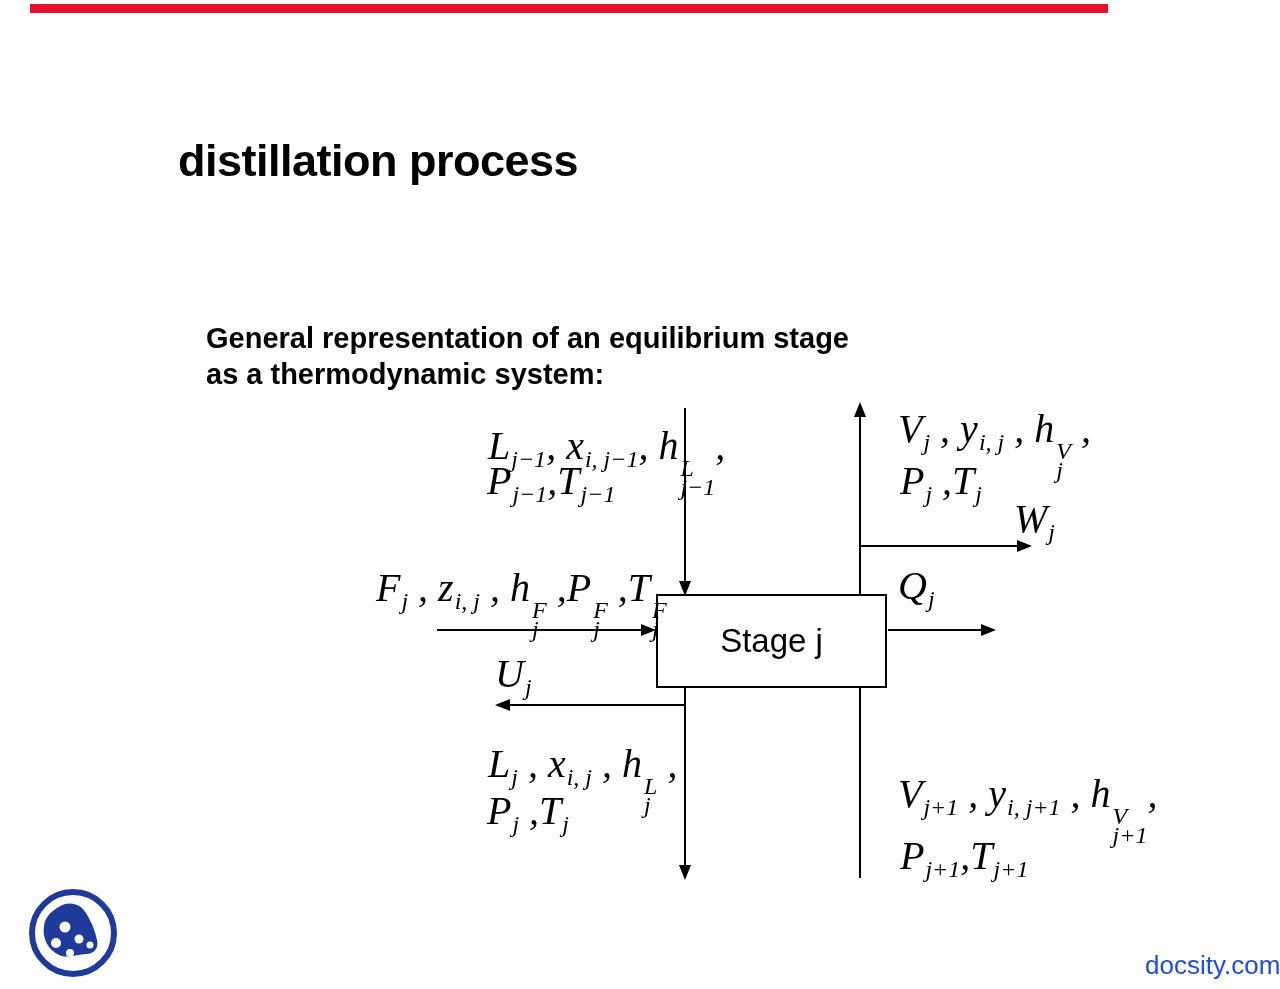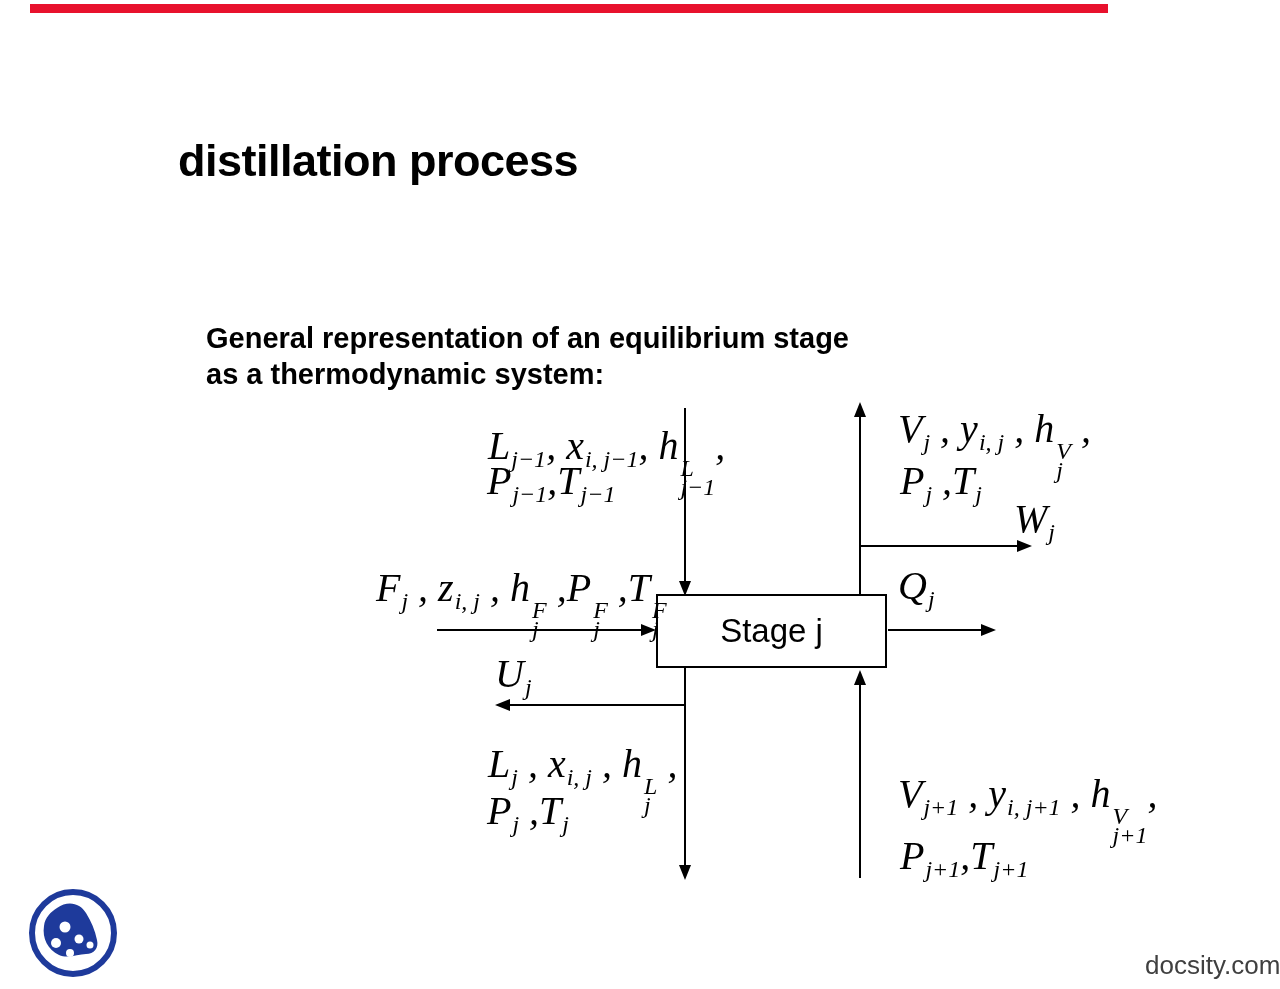--- a/index.html
+++ b/index.html
@@ -26,21 +26,21 @@
     position:absolute; left:186px; top:320px;
     font-weight:bold; font-size:29px; line-height:36px;margin-left:20px;
   }
   
   svg.diagram-lines {
     position:absolute; left:0; top:0;
     width:1280px; height:989px;
   }
   .stage-box {
     position:absolute; left:656px; top:594px;
-    width:231px; height:74px;
+    width:231px; height:94px;
     border:2px solid #000; background:#fff;
     display:flex; align-items:center; justify-content:center;
     font-size:33px; font-weight:normal;
   }
   .mlabel {
     position:absolute;
     font-family:"Liberation Serif", serif;
     font-style:italic;
     font-size:40px; line-height:1.1;
     white-space:nowrap;
@@ -63,21 +63,21 @@
   .pos-bl1 { left:488px; top:742px; }
   .pos-bl2 { left:487px; top:789px; }
   .pos-br1 { left:898px; top:772px; }
   .pos-br2 { left:900px; top:834px; }
   .logo {
     position:absolute; left:27px; top:887px;
     width:92px; height:92px;
   }
   .site-link {
     position:absolute; left:1145px; top:950px;
-    font-size:26px; color:#404040;
+    font-size:26px; color:#1d4ed8;
     text-decoration:none;
     cursor:pointer;
   }
 </style>
 </head>
 <body>
 
 <div class="top-bar"></div>
 
 <div class="slide-title">

